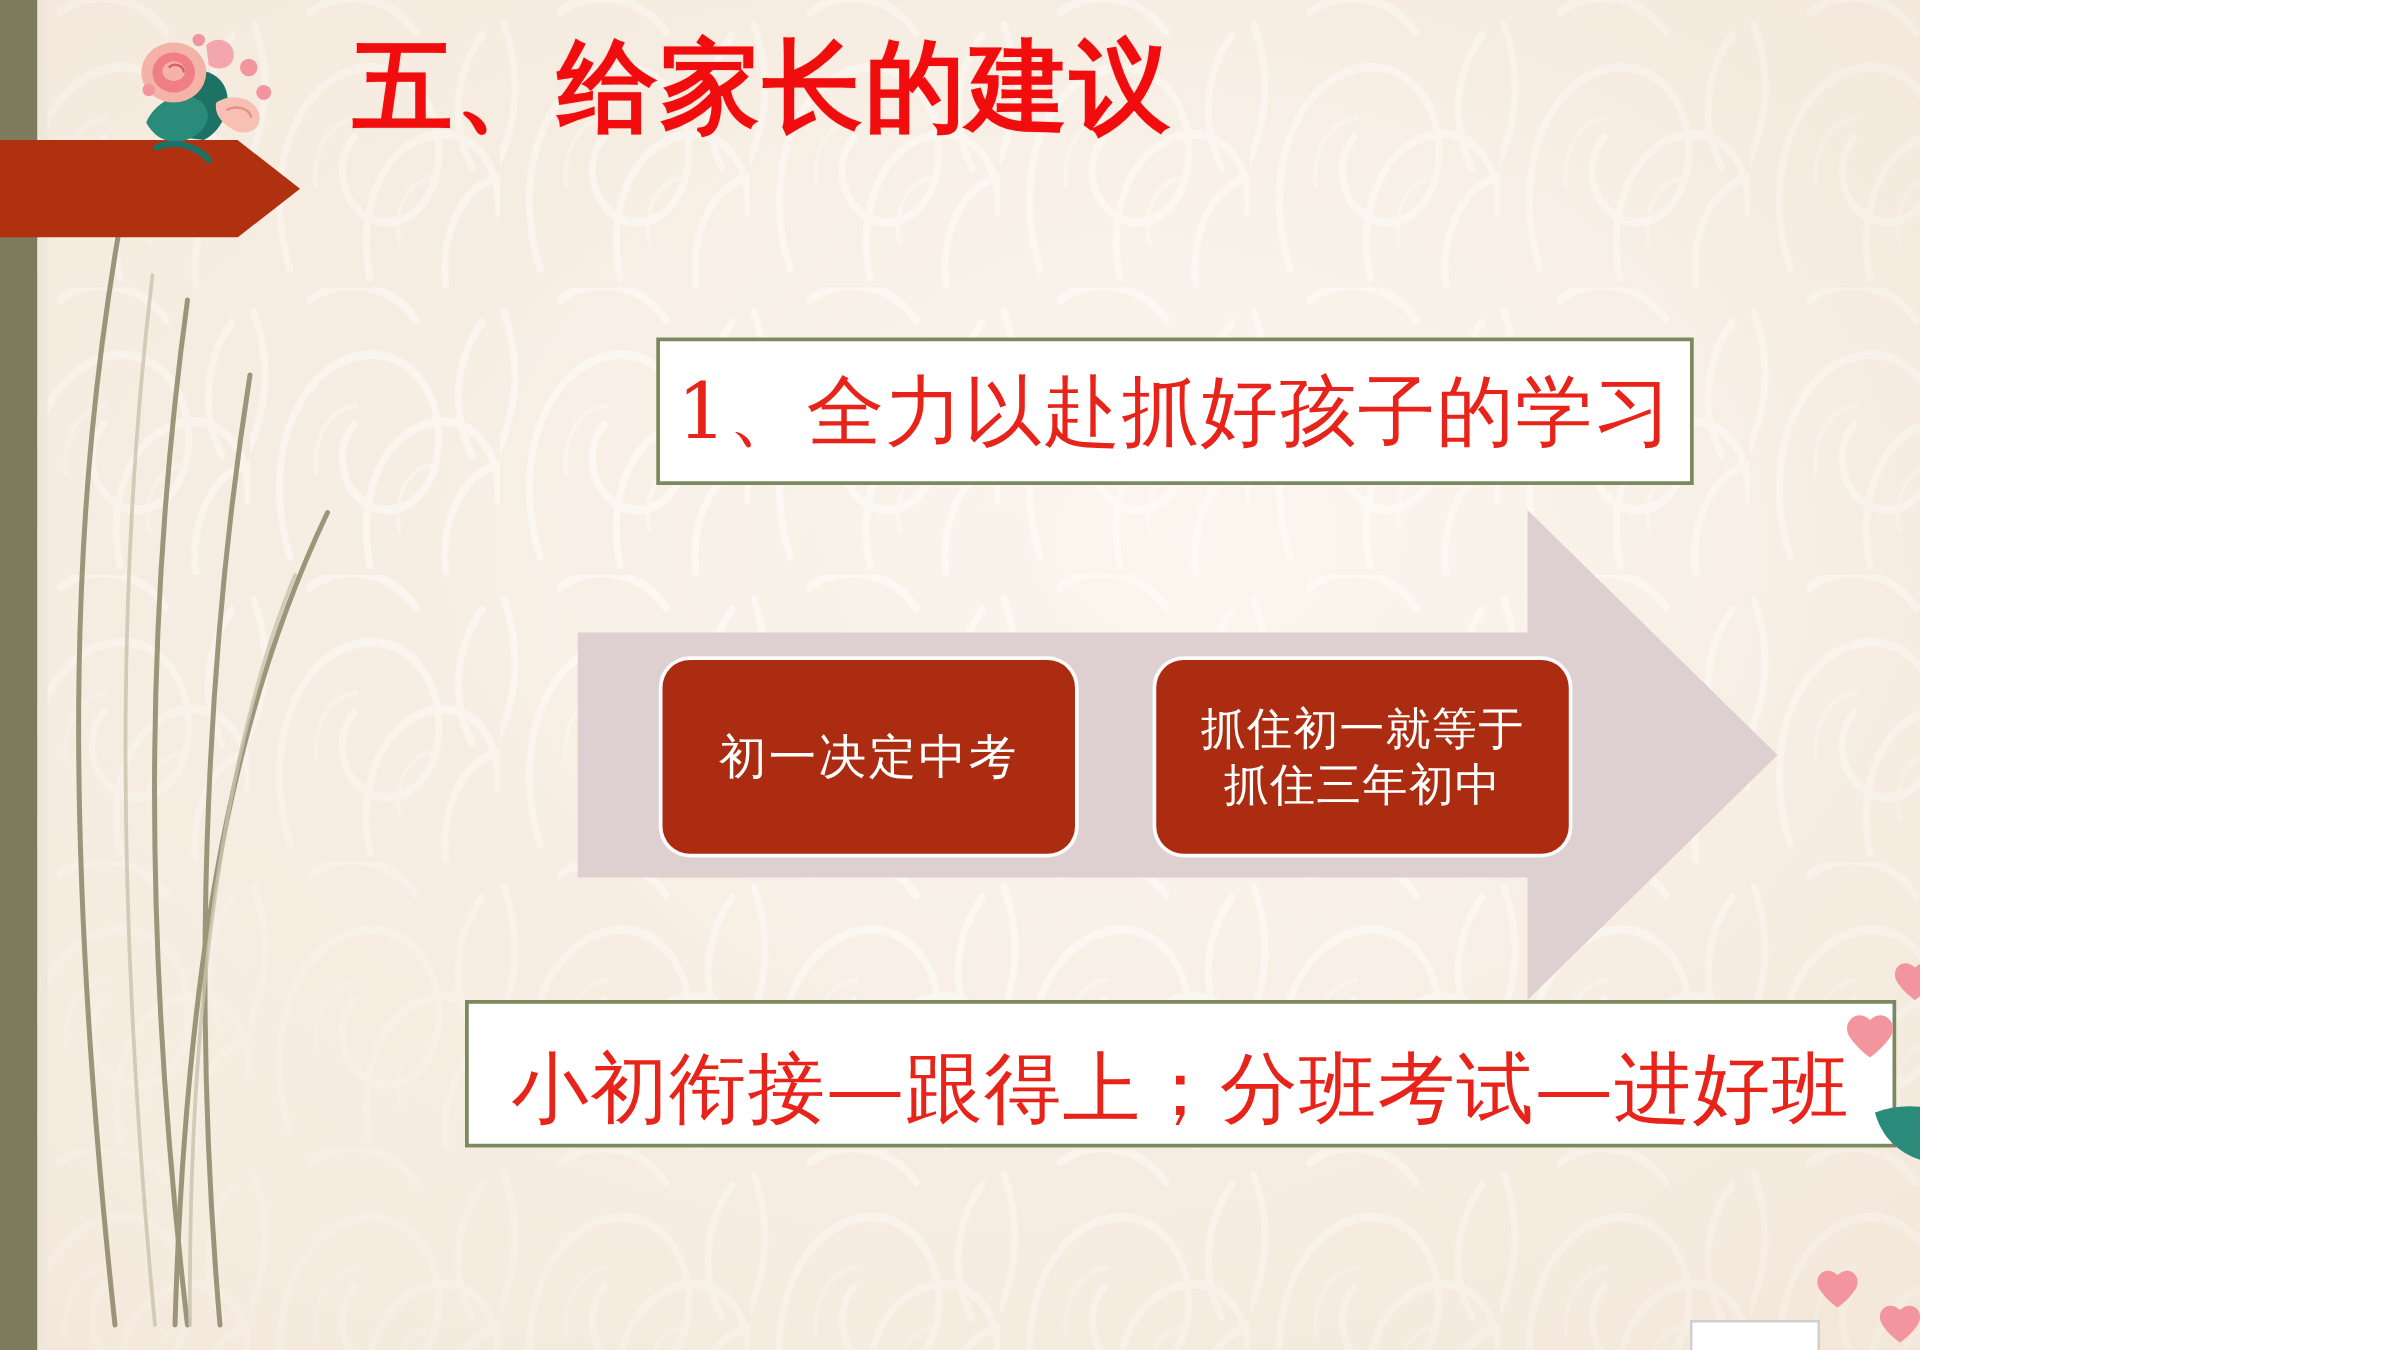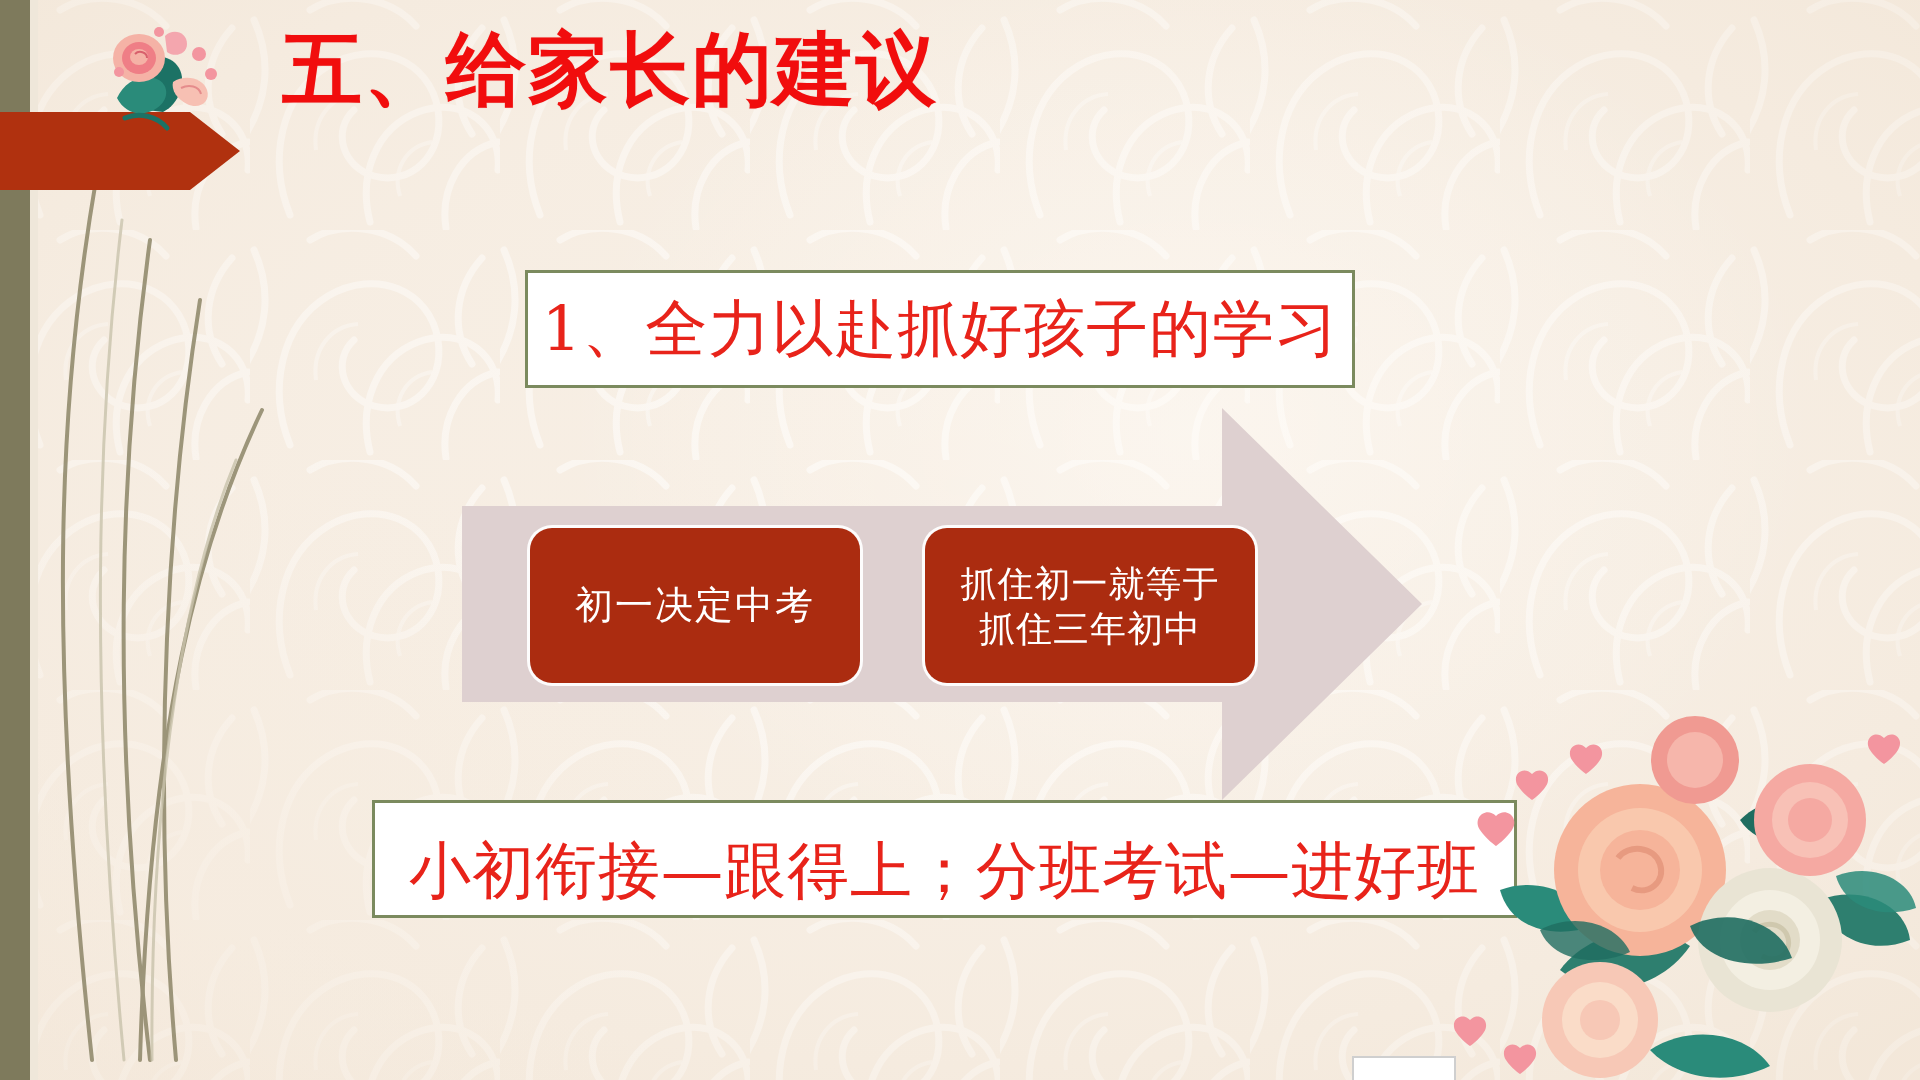--- a/index.html
+++ b/index.html
@@ -5,21 +5,21 @@
   html, body {
     margin: 0;
     padding: 0;
     background: #ffffff;
   }
   body {
     font-family: "Liberation Sans", "DejaVu Sans", sans-serif;
   }
   #slide {
     position: relative;
-    width: 1920px;
+    width: 1536px;
     height: 1080px;
     overflow: hidden;
     background: #e5e5e5;
   }
 
   
   .bg-base {
     position: absolute;
     inset: 0;
     background: #f6ece0;

